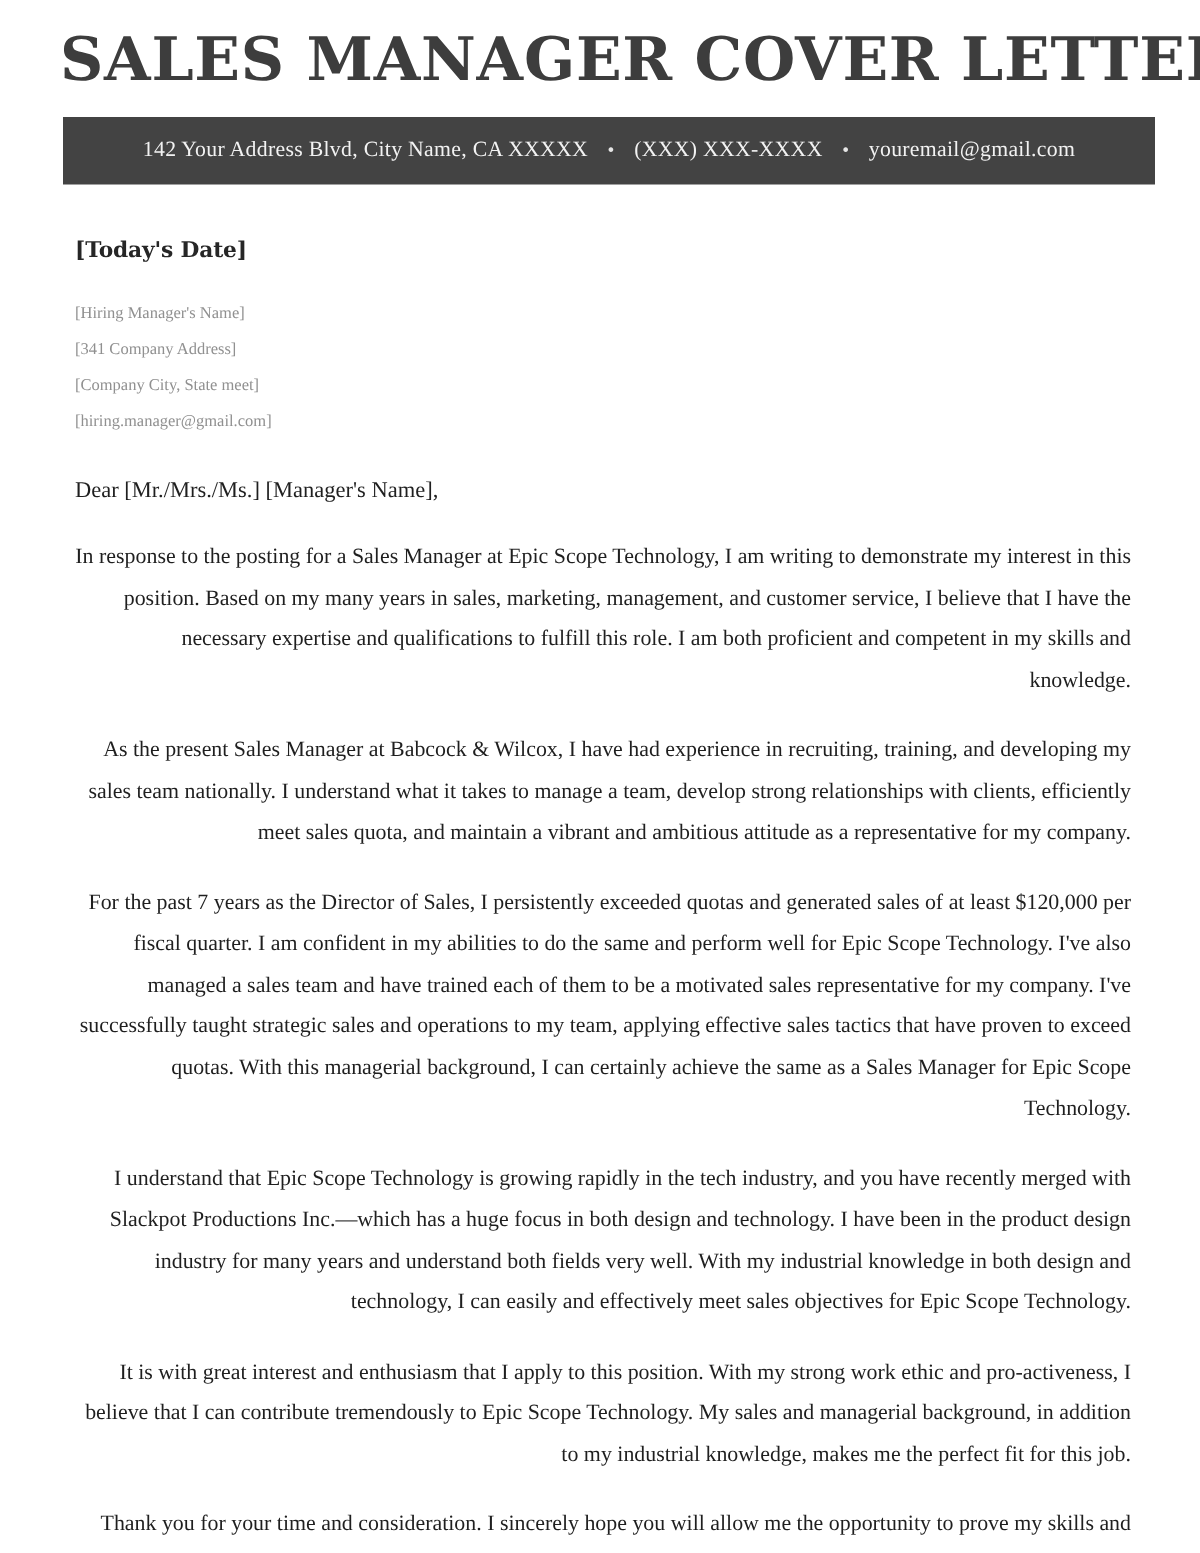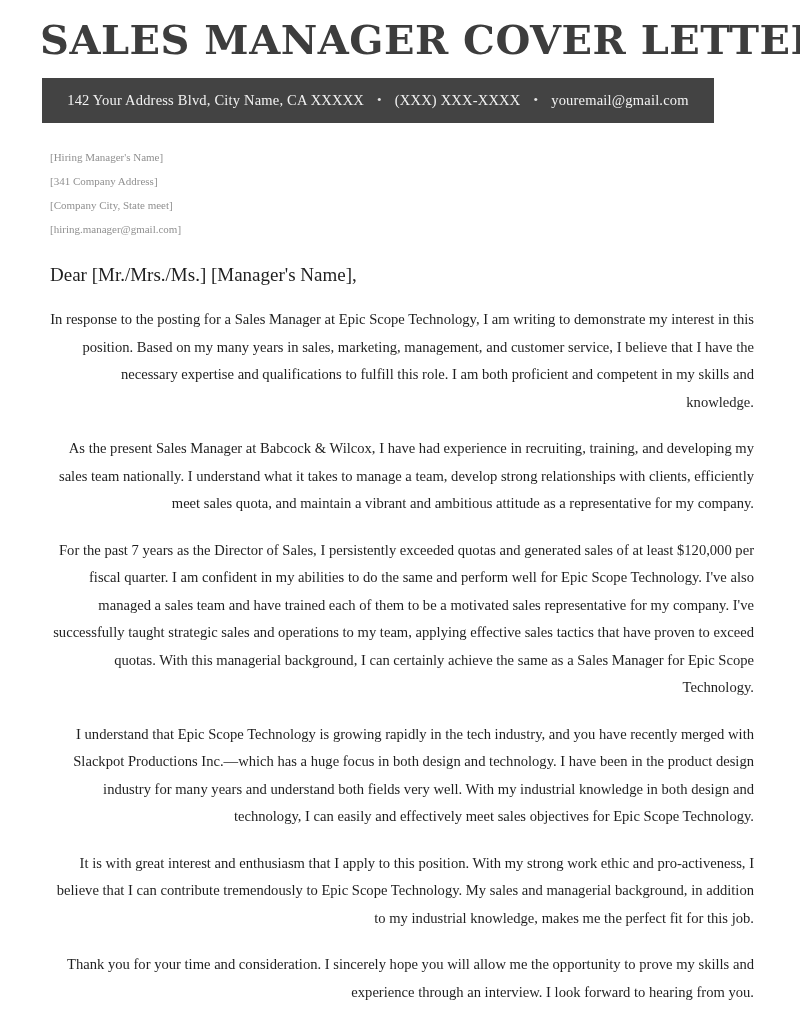--- a/index.html
+++ b/index.html
@@ -32,21 +32,21 @@
     letter-spacing: 0.5px;
     color: #3d3d3d;
     line-height: 1.0;
     padding: 20px 40px 0 40px;
     margin: 0;
     white-space: nowrap;
   }
 
   .contact-bar {
     margin: 18px 30px 0 42px;
-    width: 672px;
+    width: 728px;
     box-sizing: border-box;
     background: #434343;
     height: 45px;
     display: flex;
     justify-content: center;
   }
   .contact-inner {
     display: flex;
     align-items: center;
     justify-content: center;
@@ -85,21 +85,21 @@
     font-size: 11px;
     line-height: 24px;
   }
   .recipient-line {
     display: block;
     white-space: nowrap;
   }
 
   .salutation {
     margin-top: 22px;
-    font-size: 19px;
+    font-size: 15px;
     color: #1f1f1f;
     line-height: 24px;
   }
 
   .para {
     margin-top: 19px;
     font-size: 14.6px;
     color: #1f1f1f;
     line-height: 27.5px;
     text-align: right;
@@ -117,20 +117,21 @@
       <span>142 Your Address Blvd, City Name, CA XXXXX</span>
       <span class="contact-sep">•</span>
       <span>(XXX) XXX-XXXX</span>
       <span class="contact-sep">•</span>
       <span>youremail@gmail.com</span>
     </div>
   </div>
 
   <div class="letter-body">
 
+    <div class="date-line">[Today's Date]</div>
 
     <div class="recipient-block">
       <span class="recipient-line">[Hiring Manager's Name]</span>
       <span class="recipient-line">[341 Company Address]</span>
       <span class="recipient-line">[Company City, State meet]</span>
       <span class="recipient-line">[hiring.manager@gmail.com]</span>
     </div>
 
     <div class="salutation">Dear [Mr./Mrs./Ms.] [Manager's Name],</div>
 

